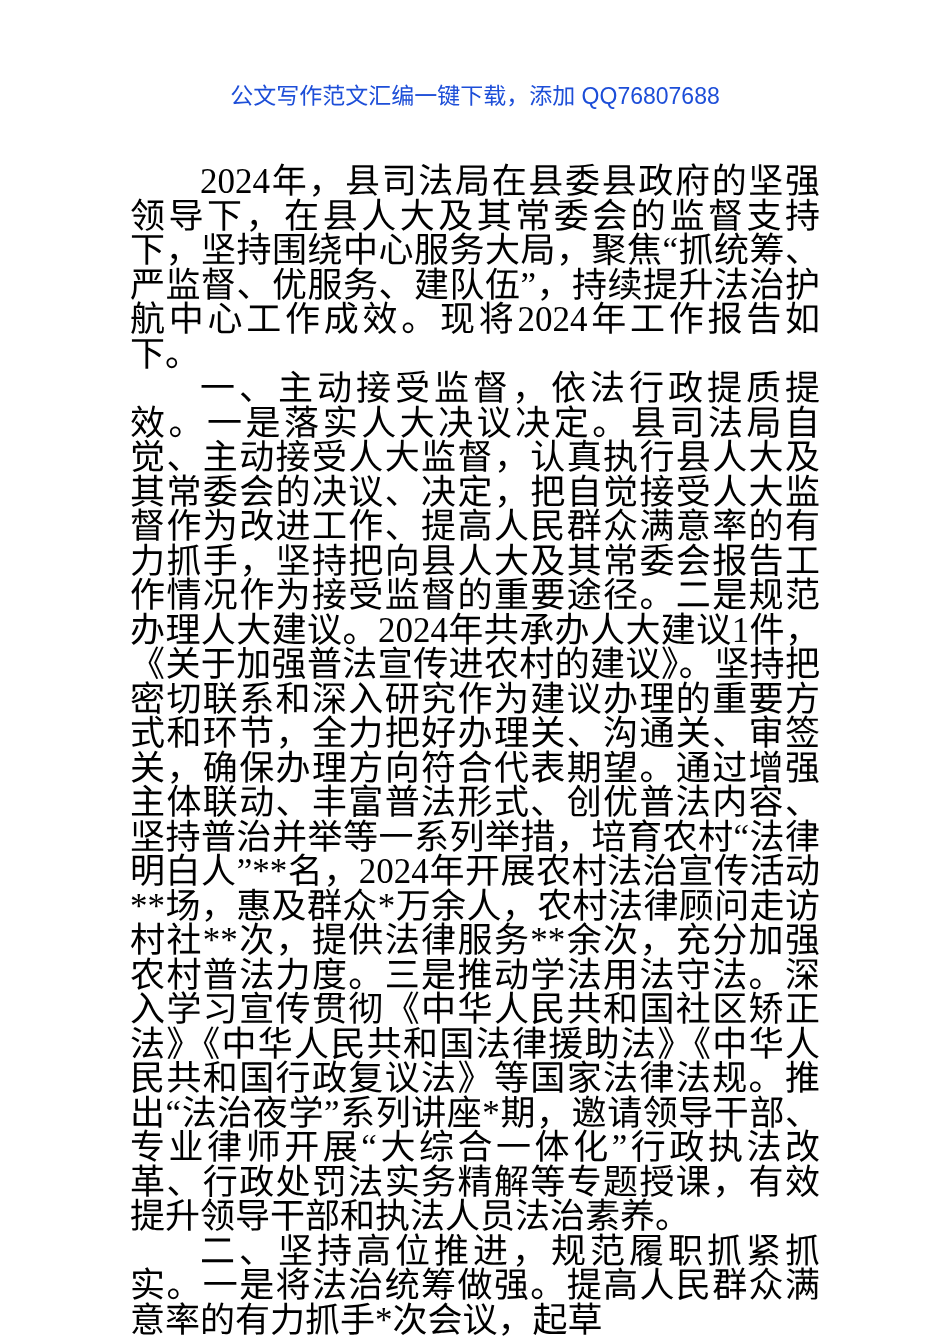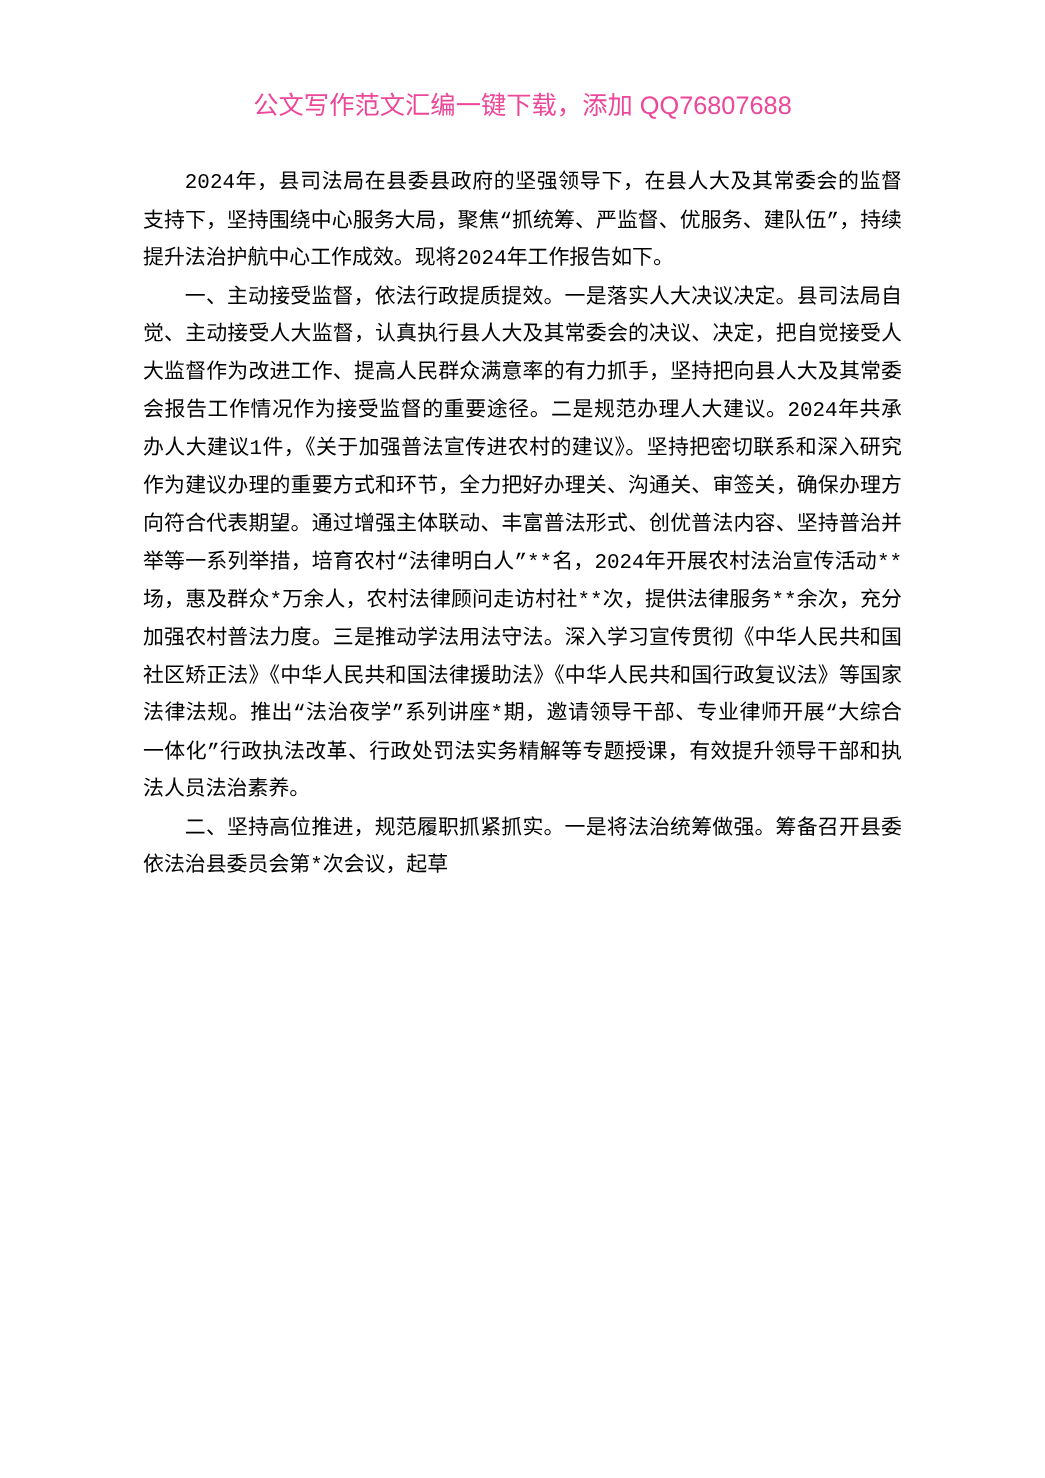--- a/index.html
+++ b/index.html
@@ -18,38 +18,38 @@
     box-sizing: border-box;
     padding-top: 81px;
   }
   .promo {
     width: 690px;
     margin: 0 auto;
     text-align: center;
     font-family: "Liberation Sans", sans-serif;
     font-size: 23px;
     line-height: 30px;
-    color: #ec4899;
+    color: #1d4ed8;
     white-space: nowrap;
   }
   .doc-title {
     width: 690px;
     margin: 55px auto 0 auto;
     text-align: center;
     font-family: "Liberation Serif", sans-serif; 
     font-weight: 700;
     font-size: 37px;
     line-height: 70px;
     letter-spacing: 0;
   }
   .doc-body {
     width: 690px;
-    margin: 38px auto 0 auto;
-    font-family: Liberation Mono, monospace; 
-    font-size: 19px;
+    margin: 54px auto 0 auto;
+    font-family: Liberation Serif, serif; 
+    font-size: 35px;
     line-height: 34.5px;
     text-align: justify;
     text-justify: inter-character;
   }
   .doc-body p {
     margin: 0;
     padding: 0;
     text-indent: 2em;
   }
 </style>
@@ -57,16 +57,16 @@
 <body>
 
 <div class="page">
 
   <div class="promo">公文写作范文汇编一键下载，添加 QQ76807688</div>
 
 
   <div class="doc-body">
     <p>2024年，县司法局在县委县政府的坚强领导下，在县人大及其常委会的监督支持下，坚持围绕中心服务大局，聚焦“抓统筹、严监督、优服务、建队伍”，持续提升法治护航中心工作成效。现将2024年工作报告如下。</p>
     <p>一、主动接受监督，依法行政提质提效。一是落实人大决议决定。县司法局自觉、主动接受人大监督，认真执行县人大及其常委会的决议、决定，把自觉接受人大监督作为改进工作、提高人民群众满意率的有力抓手，坚持把向县人大及其常委会报告工作情况作为接受监督的重要途径。二是规范办理人大建议。2024年共承办人大建议1件，《关于加强普法宣传进农村的建议》。坚持把密切联系和深入研究作为建议办理的重要方式和环节，全力把好办理关、沟通关、审签关，确保办理方向符合代表期望。通过增强主体联动、丰富普法形式、创优普法内容、坚持普治并举等一系列举措，培育农村“法律明白人”**名，2024年开展农村法治宣传活动**场，惠及群众*万余人，农村法律顾问走访村社**次，提供法律服务**余次，充分加强农村普法力度。三是推动学法用法守法。深入学习宣传贯彻《中华人民共和国社区矫正法》《中华人民共和国法律援助法》《中华人民共和国行政复议法》等国家法律法规。推出“法治夜学”系列讲座*期，邀请领导干部、专业律师开展“大综合一体化”行政执法改革、行政处罚法实务精解等专题授课，有效提升领导干部和执法人员法治素养。</p>
-    <p>二、坚持高位推进，规范履职抓紧抓实。一是将法治统筹做强。筹备召开县委依法治县委员会第*次会议，起草</p>
+    <p>二、坚持高位推进，规范履职抓紧抓实。一是将法治统筹做强。提高人民群众满意率的有力抓手*次会议，起草</p>
   </div>
 
 </div>
 
 </body></html>

